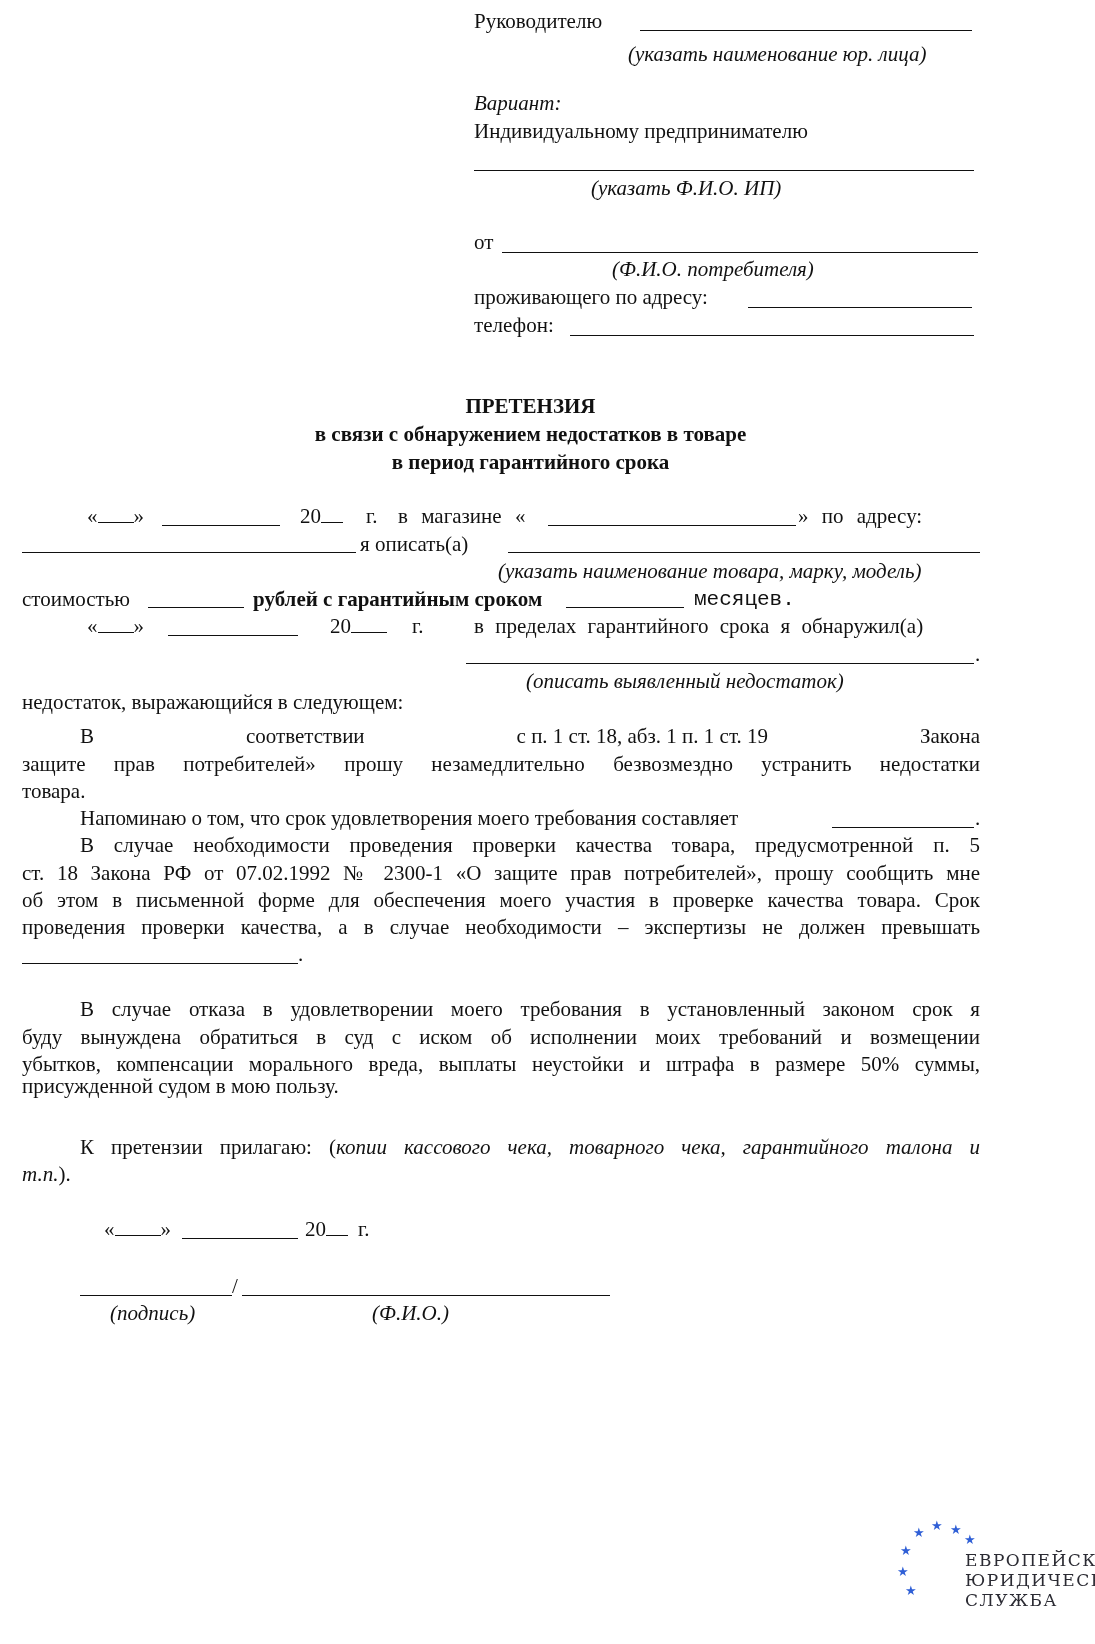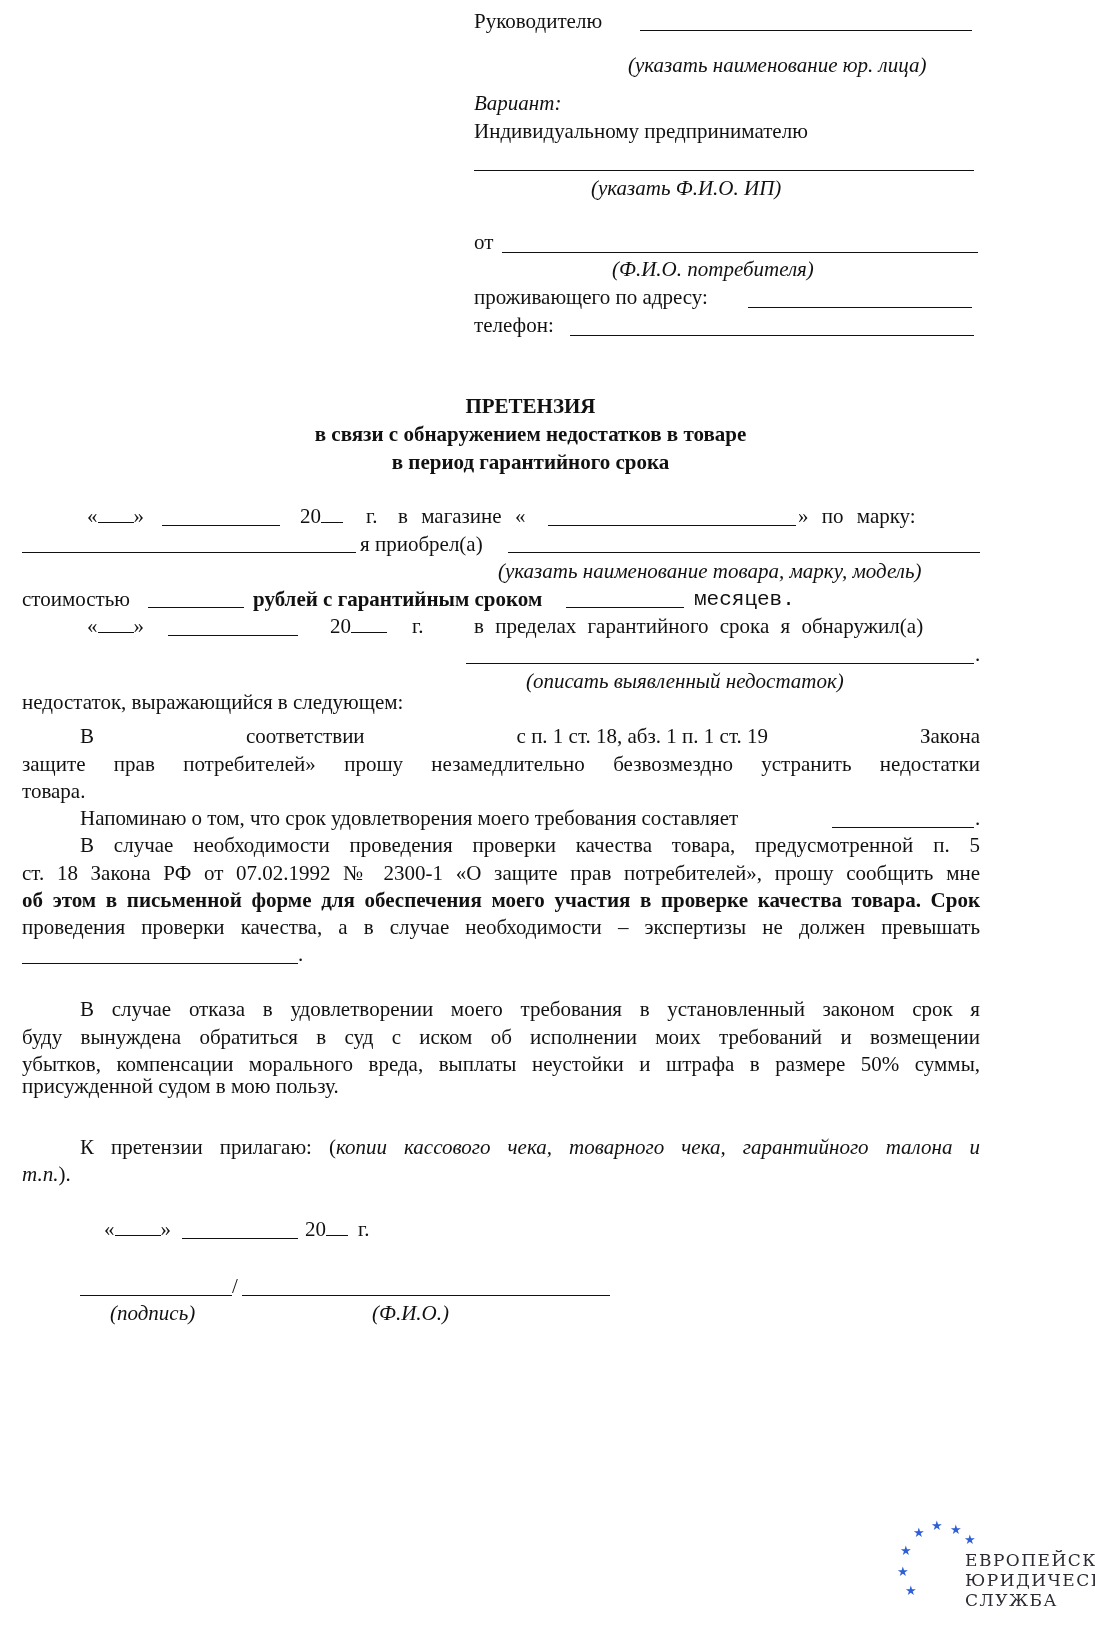--- a/index.html
+++ b/index.html
@@ -15,21 +15,21 @@
   .just { position: absolute; left: 22px; width: 958px; text-align: justify; text-align-last: justify; line-height: 27px; }
   .center { position: absolute; left: 0; width: 1095px; text-align: center; line-height: 27px; }
   .logo-text { font-family: "DejaVu Serif", serif; font-size: 17px; letter-spacing: 1.5px; color: #2b2b33; line-height: 20px; position: absolute; white-space: nowrap; }
   .star { position: absolute; color: #2f5fd6; font-size: 13px; line-height: 13px; }
 </style>
 </head>
 <body>
 
 <div class="abs" style="left:474px; top:8px;text-align:right;">Руководителю</div>
 <div class="line" style="left:640px; top:30px; width:332px;"></div>
-<div class="abs it" style="left:628px; top:52px;">(указать наименование юр. лица)</div>
+<div class="abs it" style="left:628px; top:41px;">(указать наименование юр. лица)</div>
 
 <div class="abs it" style="left:474px; top:90px;">Вариант:</div>
 <div class="abs" style="left:474px; top:118px;">Индивидуальному предпринимателю</div>
 <div class="line" style="left:474px; top:170px; width:500px;"></div>
 <div class="abs it" style="left:591px; top:175px;">(указать Ф.И.О. ИП)</div>
 
 <div class="abs" style="left:474px; top:229px;">от</div>
 <div class="line" style="left:502px; top:252px; width:476px;"></div>
 <div class="abs it" style="left:612px; top:256px;">(Ф.И.О. потребителя)</div>
 <div class="abs" style="left:474px; top:284px;">проживающего по адресу:</div>
@@ -42,24 +42,24 @@
 <div class="center b" style="top:449px; left:-17px;">в период гарантийного срока</div>
 
 <div class="abs" style="left:87px; top:503px;">
   <span>«</span><span class="ul" style="width:36px;"></span><span>»</span>
 </div>
 <div class="line" style="left:162px; top:525px; width:118px;"></div>
 <div class="abs" style="left:300px; top:503px;"><span>20</span><span class="ul" style="width:22px;"></span></div>
 <div class="abs" style="left:366px; top:503px;">г.</div>
 <div class="abs" style="left:398px; top:503px; word-spacing:8px;">в магазине «</div>
 <div class="line" style="left:548px; top:525px; width:248px;"></div>
-<div class="abs" style="left:798px; top:503px; word-spacing:8px;">» по марку:</div>
+<div class="abs" style="left:798px; top:503px; word-spacing:8px;">» по адресу:</div>
 
 <div class="line" style="left:22px; top:552px; width:334px;"></div>
-<div class="abs" style="left:360px; top:531px;">я приобрел(а)</div>
+<div class="abs" style="left:360px; top:531px;">я описать(а)</div>
 <div class="line" style="left:508px; top:552px; width:472px;"></div>
 <div class="abs it" style="left:498px; top:558px;">(указать наименование товара, марку, модель)</div>
 
 <div class="abs" style="left:22px; top:586px;">стоимостью</div>
 <div class="line" style="left:148px; top:607px; width:96px;"></div>
 <div class="abs" style="left:253px; top:586px;font-weight:bold;">рублей с гарантийным сроком</div>
 <div class="line" style="left:566px; top:607px; width:118px;"></div>
 <div class="abs" style="left:694px; top:586px;font-family:Liberation Mono, monospace;">месяцев.</div>
 
 <div class="abs" style="left:87px; top:613px;">
@@ -83,21 +83,21 @@
 </div>
 <div class="just" style="top:751px;">защите прав потребителей» прошу незамедлительно безвозмездно устранить недостатки</div>
 <div class="abs" style="left:22px; top:778px;">товара.</div>
 
 <div class="abs" style="left:80px; top:805px;">Напоминаю о том, что срок удовлетворения моего требования составляет</div>
 <div class="line" style="left:832px; top:827px; width:142px;"></div>
 <div class="abs" style="left:975px; top:805px;">.</div>
 
 <div class="just" style="top:832px; left:80px; width:900px;">В случае необходимости проведения проверки качества товара, предусмотренной п. 5</div>
 <div class="just" style="top:860px;">ст. 18 Закона РФ от 07.02.1992 № 2300-1 «О защите прав потребителей», прошу сообщить мне</div>
-<div class="just" style="top:887px;font-weight:bold;">об этом в письменной форме для обеспечения моего участия в проверке качества товара. Срок</div>
+<div class="just" style="top:887px;">об этом в письменной форме для обеспечения моего участия в проверке качества товара. Срок</div>
 <div class="just" style="top:914px;">проведения проверки качества, а в случае необходимости – экспертизы не должен превышать</div>
 <div class="line" style="left:22px; top:963px; width:276px;"></div>
 <div class="abs" style="left:298px; top:941px;">.</div>
 
 <div class="just" style="top:996px; left:80px; width:900px;">В случае отказа в удовлетворении моего требования в установленный законом срок я</div>
 <div class="just" style="top:1024px;">буду вынуждена обратиться в суд с иском об исполнении моих требований и возмещении</div>
 <div class="just" style="top:1051px;">убытков, компенсации морального вреда, выплаты неустойки и штрафа в размере 50% суммы,</div>
 <div class="abs" style="left:22px; top:1073px;">присужденной судом в мою пользу.</div>
 
 <div class="just" style="top:1134px; left:80px; width:900px;"><span>К претензии прилагаю: (</span><span class="it">копии кассового чека, товарного чека, гарантийного талона и</span></div>

